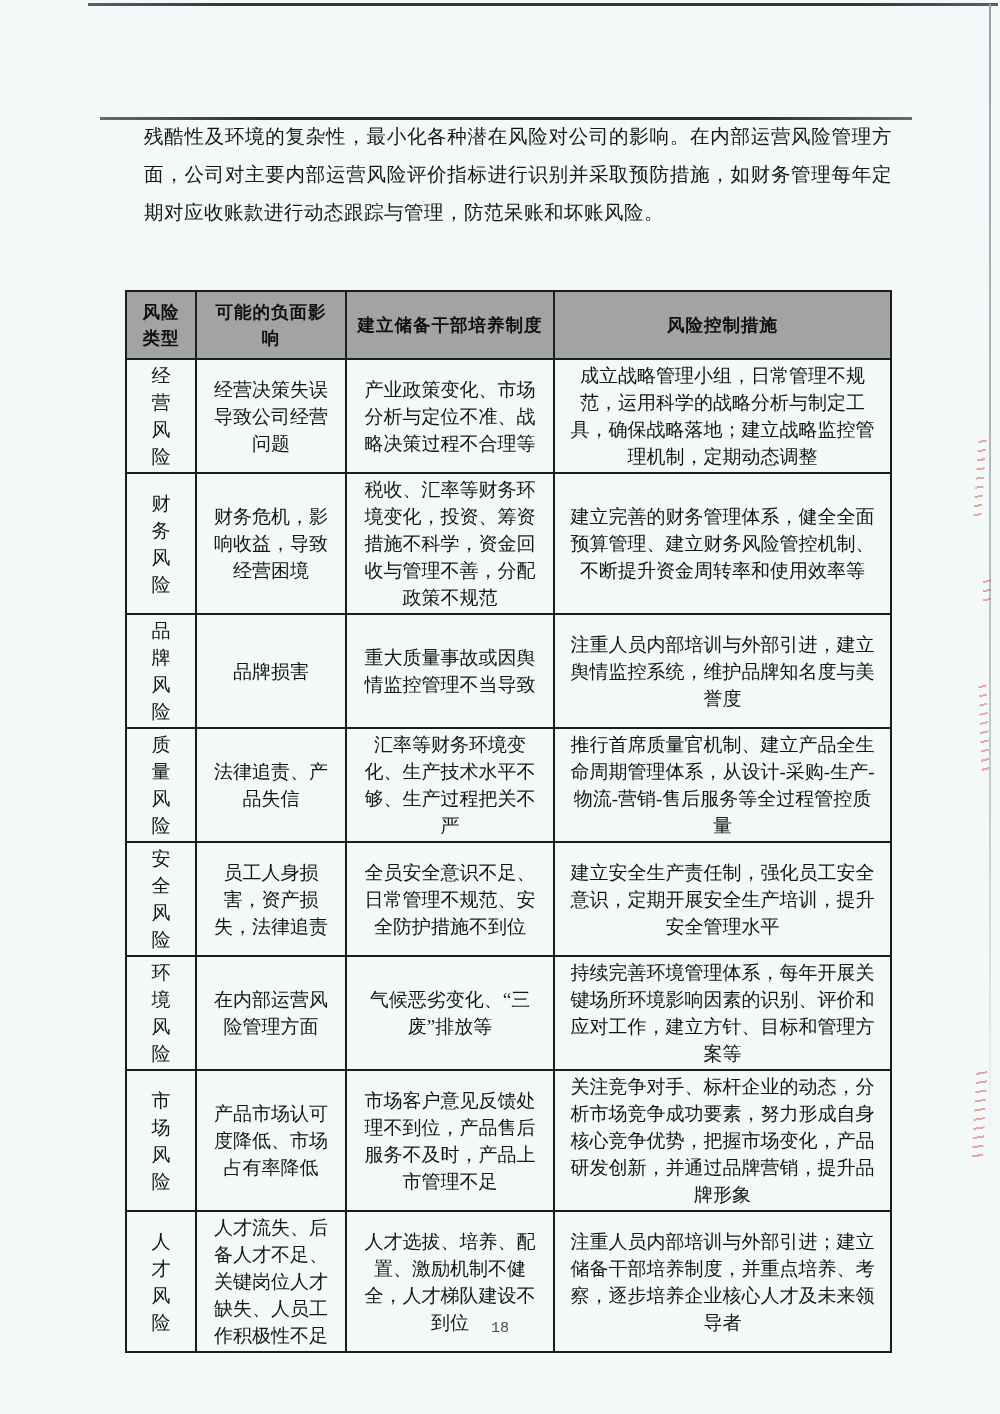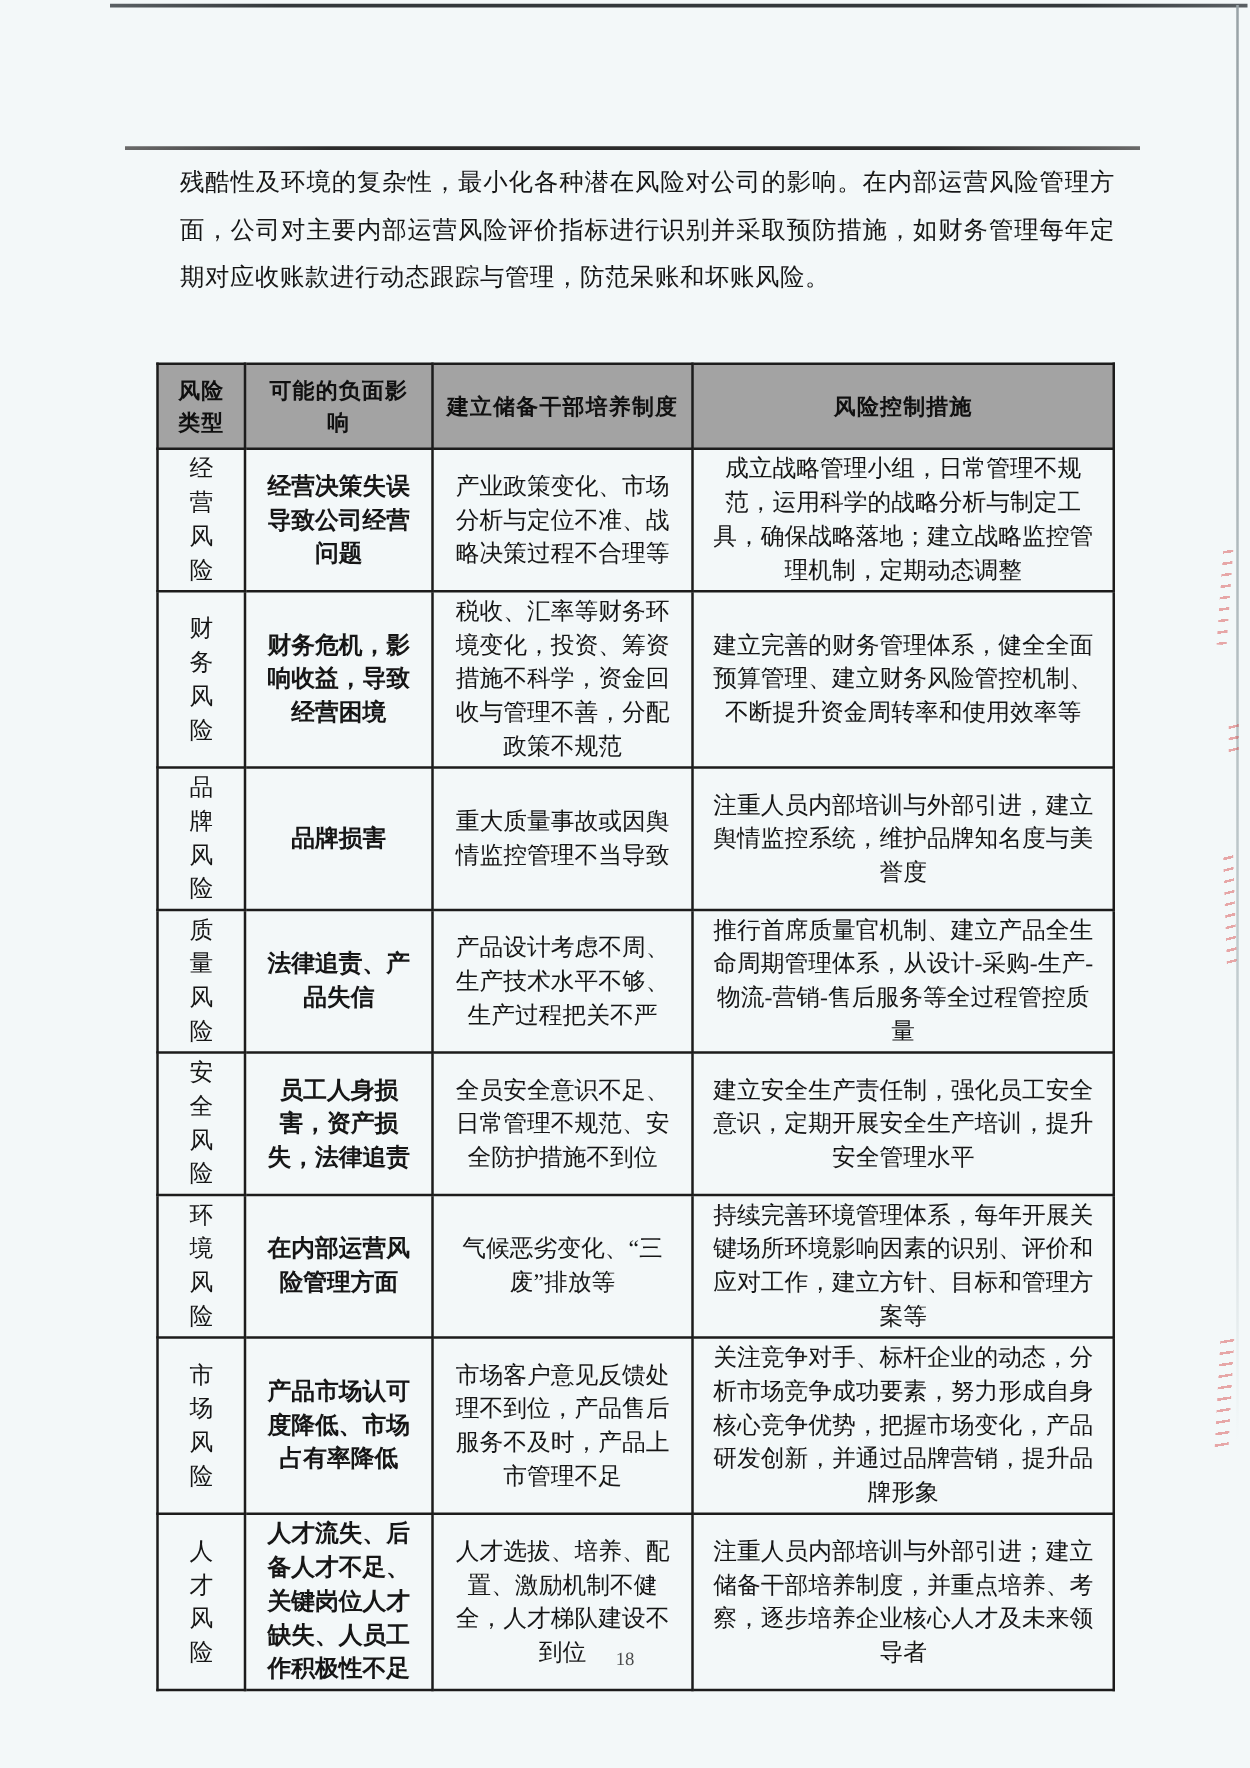--- a/index.html
+++ b/index.html
@@ -20,21 +20,21 @@
   .edge-line {
     position: absolute; left: 989px; top: 4px; width: 2px; height: 1150px;
     background: linear-gradient(#98a2a6, #c3cdd0 70%, rgba(195,205,208,0));
   }
   .header-rule {
     position: absolute; left: 100px; top: 117px; width: 812px; height: 3px;
     background: linear-gradient(90deg, #6a6a6a, #2c2c2c 20%, #2c2c2c 80%, #6a6a6a);
   }
 
   .para {
-    position: absolute; left: 144px; top: 128px; width: 748px;
+    position: absolute; left: 144px; top: 118px; width: 748px;
     font-size: 19.5px; line-height: 38px; text-align: justify;
     letter-spacing: 0.5px; color: #161616;
   }
   .caption {
     position: absolute; left: 100px; top: 249px; width: 812px;
     text-align: center; font-size: 18.5px; letter-spacing: 0.5px; color: #131313;
   }
 
   table.risk {
     position: absolute; left: 125px; top: 290px;
@@ -47,28 +47,28 @@
     color: #161616;
   }
   table.risk th {
     background: #a3a3a3;
     font-size: 17.5px; font-weight: bold; color: #101010;
     letter-spacing: 1px; line-height: 26px;
     height: 62px; white-space: pre-line;
   }
   table.risk td { font-size: 19px; line-height: 27px; }
   td.type-cell  { white-space: pre-line; letter-spacing: 0; padding: 2px 2px; }
-  td.impact-cell  { padding: 2px 12px; font-weight: bold; }
+  td.impact-cell  { padding: 2px 12px; }
   td.factors-cell { padding: 2px 13px; }
   td.measures-cell{ padding: 2px 9px; }
 
   .page-number {
     position: absolute; left: 470px; top: 1320px; width: 60px;
     text-align: center; font-size: 15px; color: #2e2e2e; opacity: .85;
-    font-family: Liberation Serif, serif;
+    font-family: Liberation Mono, monospace;
   }
 
   .red-mark {
     position: absolute; width: 8px; opacity: .55;
     background: repeating-linear-gradient(168deg,
       rgba(214,62,62,0) 0 3px, rgba(214,62,62,.8) 3px 5px,
       rgba(214,62,62,0) 5px 9px);
   }
   .rm1 { left: 976px; top: 438px; height: 78px; transform: rotate(4deg); }
   .rm2 { left: 983px; top: 578px; height: 24px; }
@@ -135,21 +135,21 @@
         <td class="impact-cell">品牌损害</td>
         <td class="factors-cell">重大质量事故或因舆情监控管理不当导致</td>
         <td class="measures-cell">注重人员内部培训与外部引进，建立舆情监控系统，维护品牌知名度与美誉度</td>
       </tr>
       <tr style="height:108px">
         <td class="type-cell">质
 量
 风
 险</td>
         <td class="impact-cell">法律追责、产品失信</td>
-        <td class="factors-cell">产品设计考虑不周、生产技术水平不够、生产过程把关不严</td>
+        <td class="factors-cell">汇率等财务环境变化、生产技术水平不够、生产过程把关不严</td>
         <td class="measures-cell">推行首席质量官机制、建立产品全生命周期管理体系，从设计-采购-生产-物流-营销-售后服务等全过程管控质量</td>
       </tr>
       <tr style="height:103px">
         <td class="type-cell">安
 全
 风
 险</td>
         <td class="impact-cell">员工人身损害，资产损失，法律追责</td>
         <td class="factors-cell">全员安全意识不足、日常管理不规范、安全防护措施不到位</td>
         <td class="measures-cell">建立安全生产责任制，强化员工安全意识，定期开展安全生产培训，提升安全管理水平</td>

